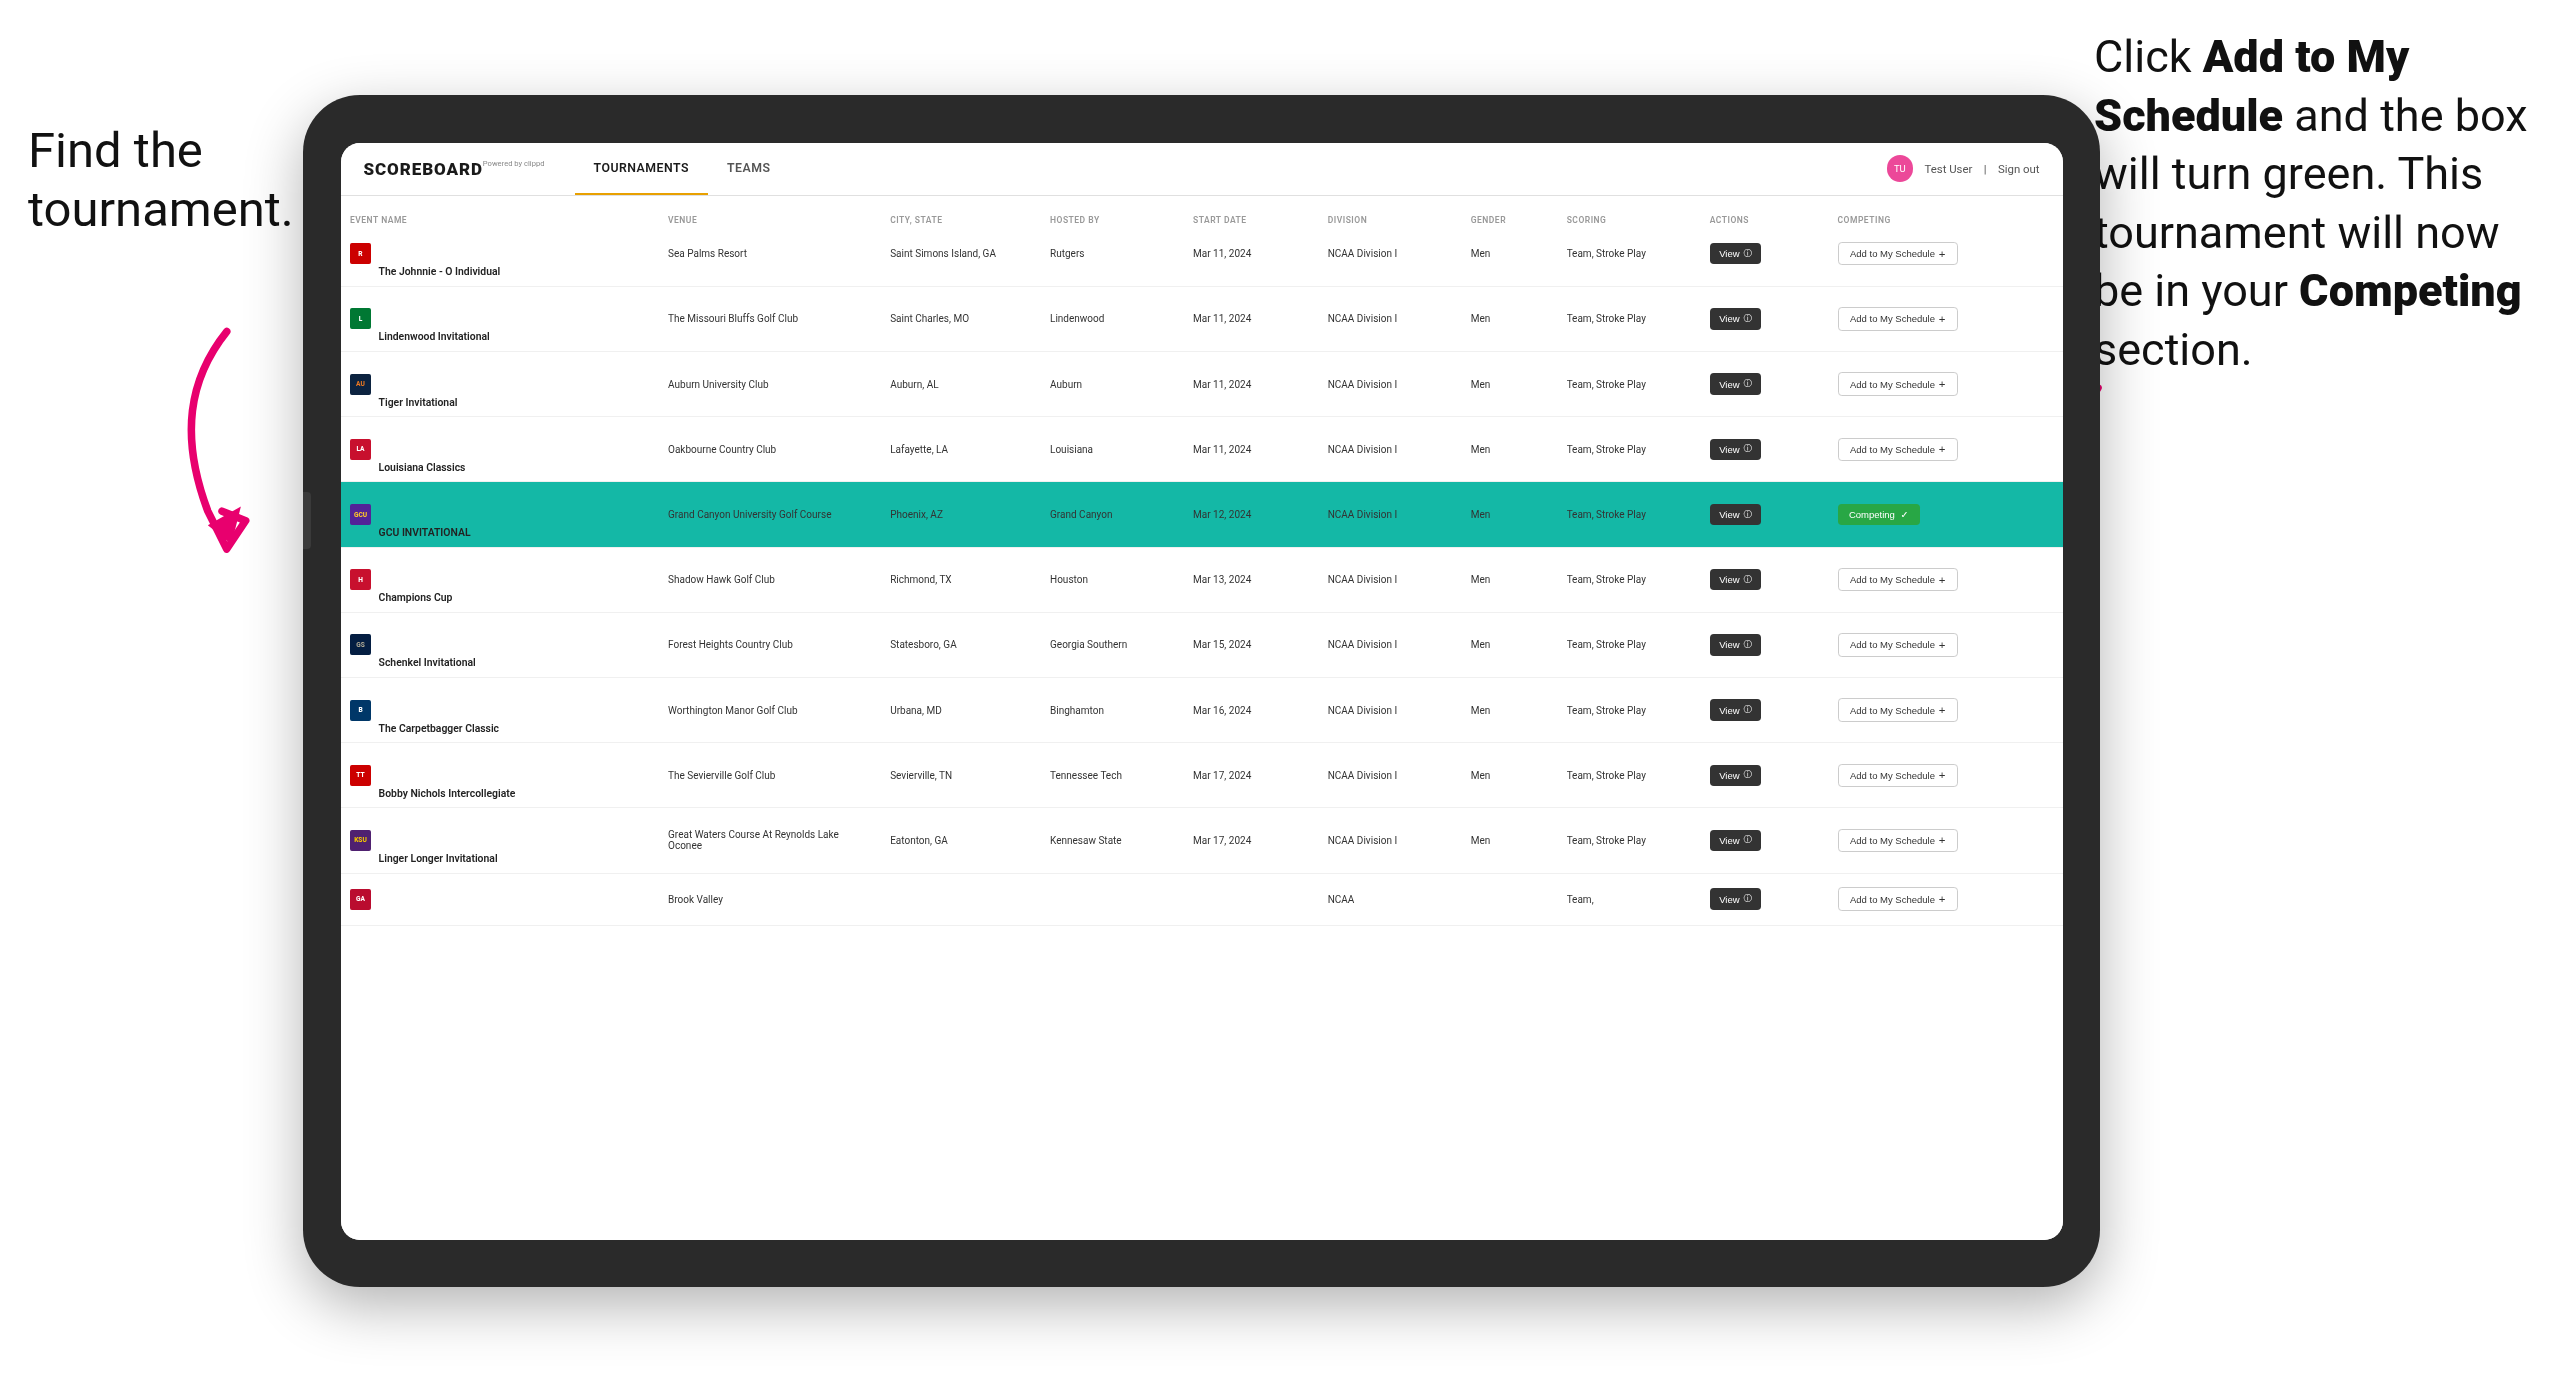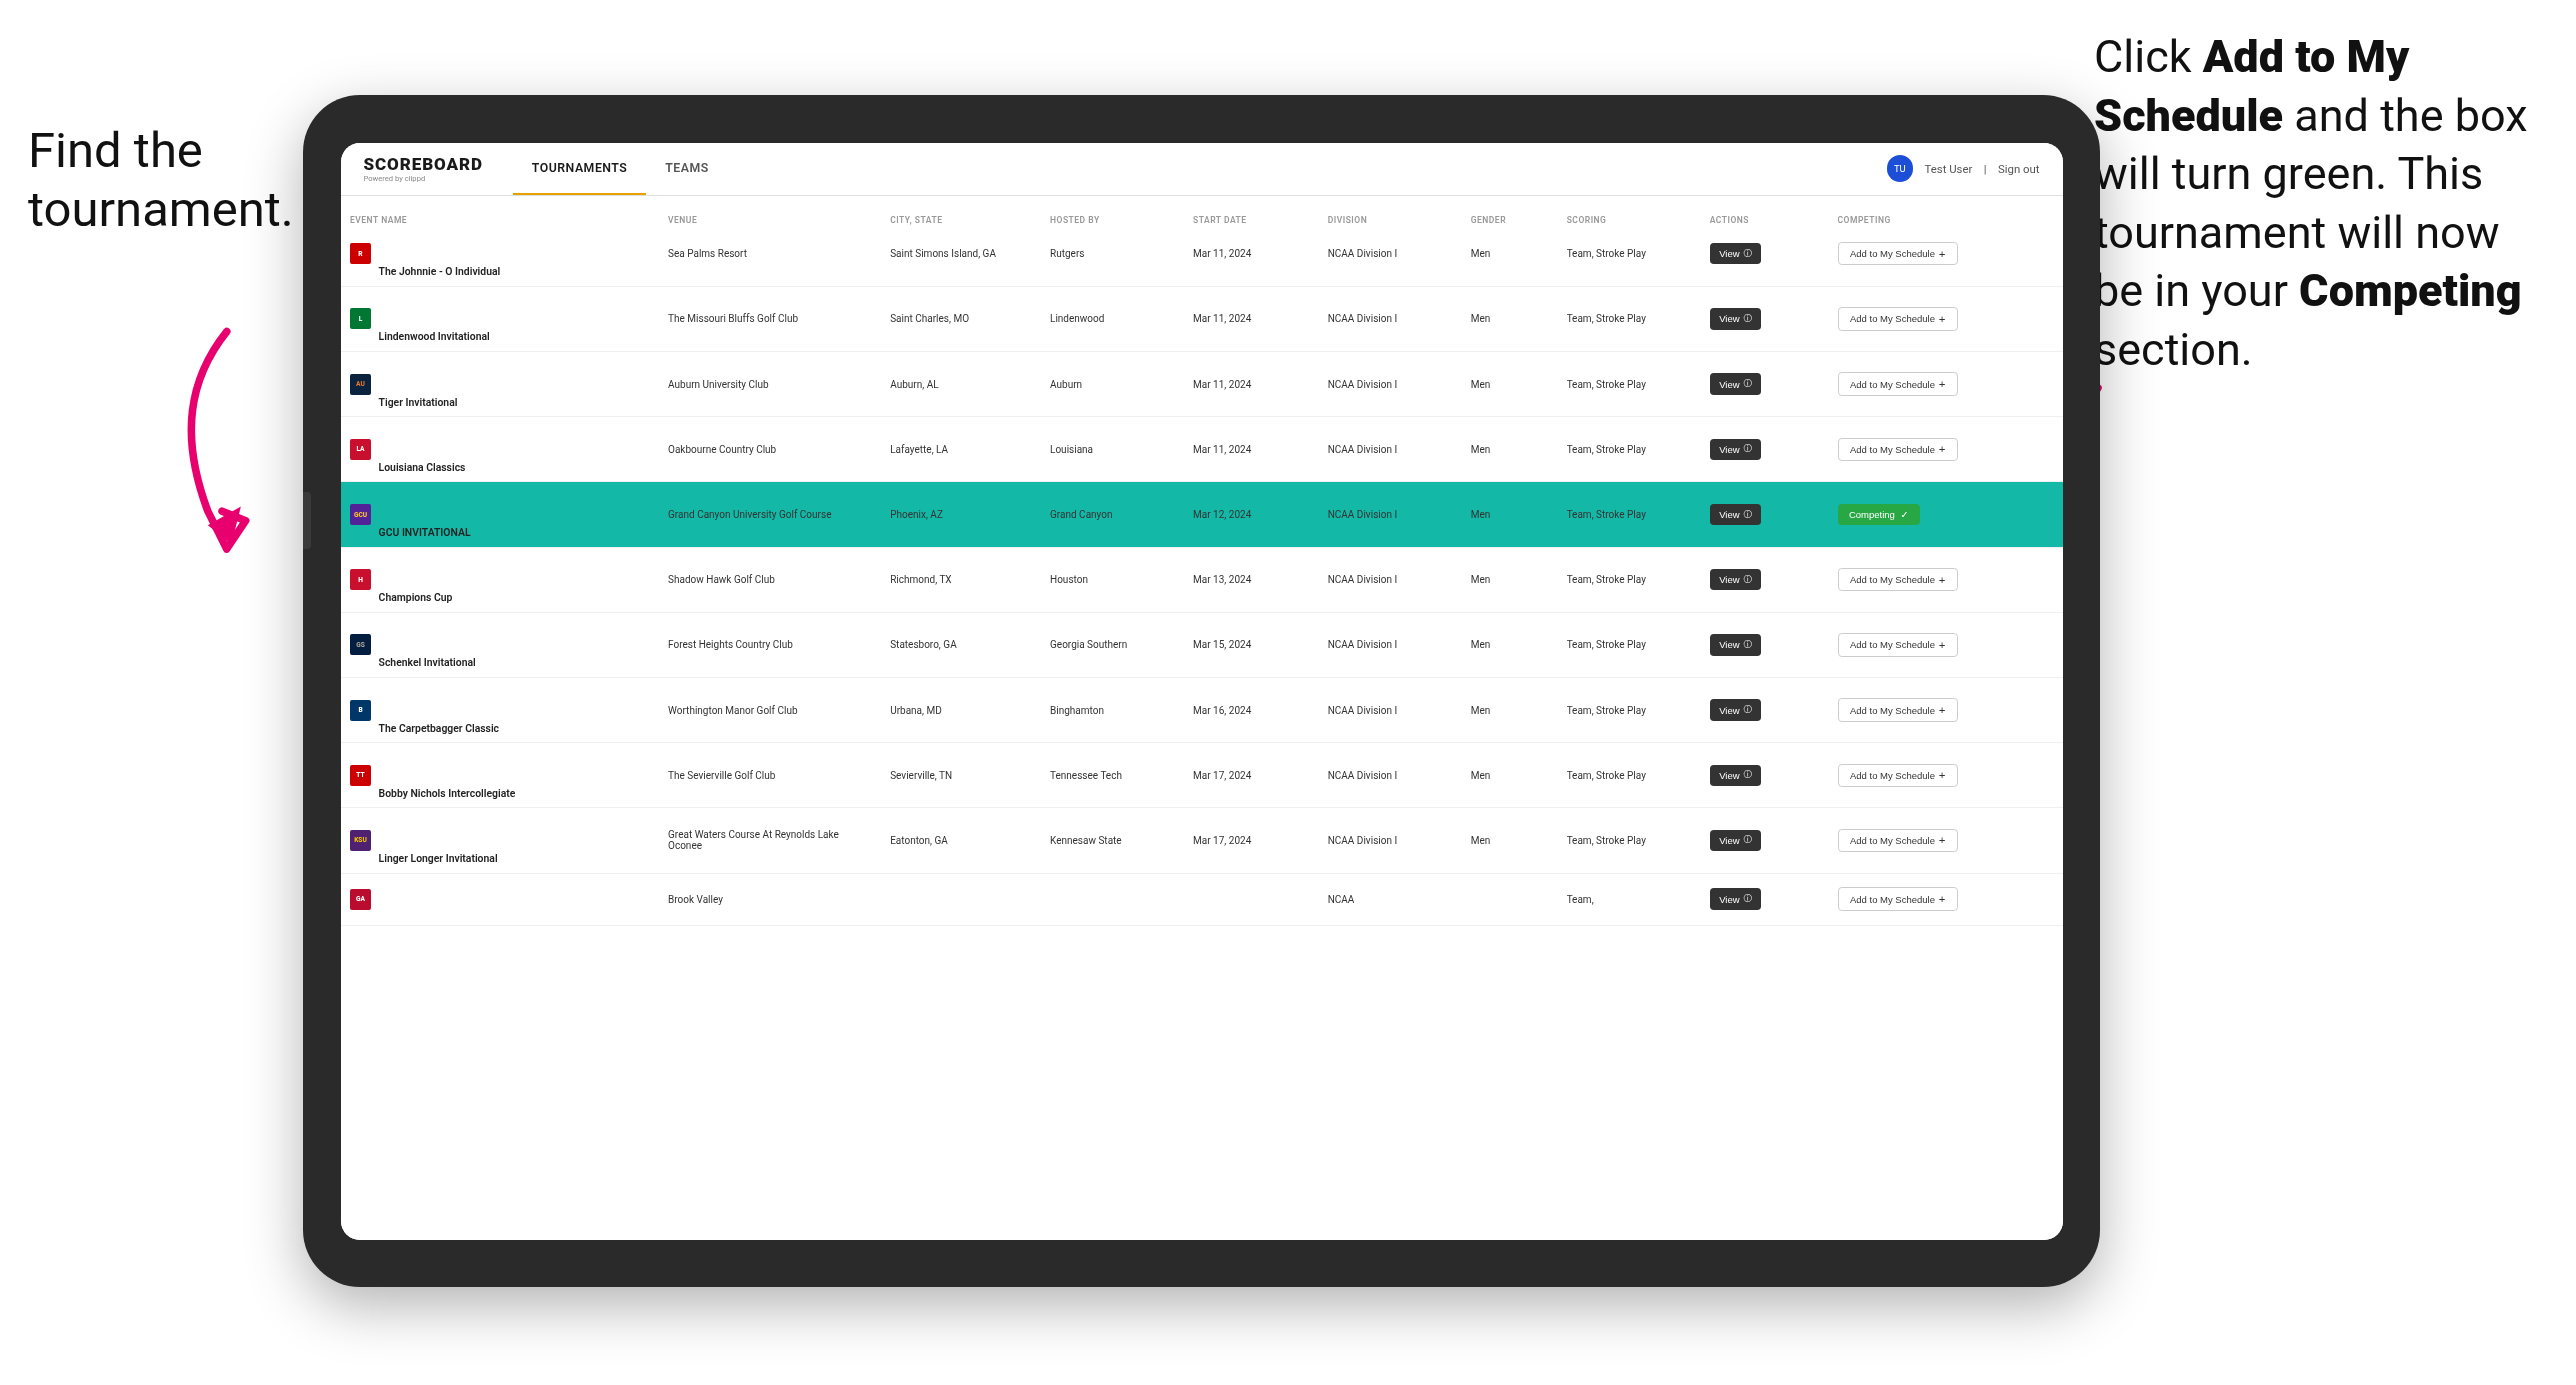--- a/index.html
+++ b/index.html
@@ -78,21 +78,21 @@
       border-bottom: 0.9px solid #e0e0e0;
       padding: 0 23px;
       display: flex;
       align-items: center;
       height: 53px;
       flex-shrink: 0;
     }
 
     .logo-area {
       display: flex;
-      flex-direction: column;
+      flex-direction: row;
       margin-right: 30px;
     }
 
     .logo-text {
       font-size: 17px;
       font-weight: 900;
       color: #1a1a1a;
       letter-spacing: 0.9px;
     }
 
@@ -130,21 +130,21 @@
       display: flex;
       align-items: center;
       gap: 11.4px;
       font-size: 11.4px;
       color: #555;
     }
 
     .user-avatar {
       width: 26.5px;
       height: 26.5px;
-      background: #1d4ed8;
+      background: #ec4899;
       border-radius: 50%;
       display: flex;
       align-items: center;
       justify-content: center;
       font-size: 9.5px;
       color: #fff;
     }
 
     
     .table-container {

